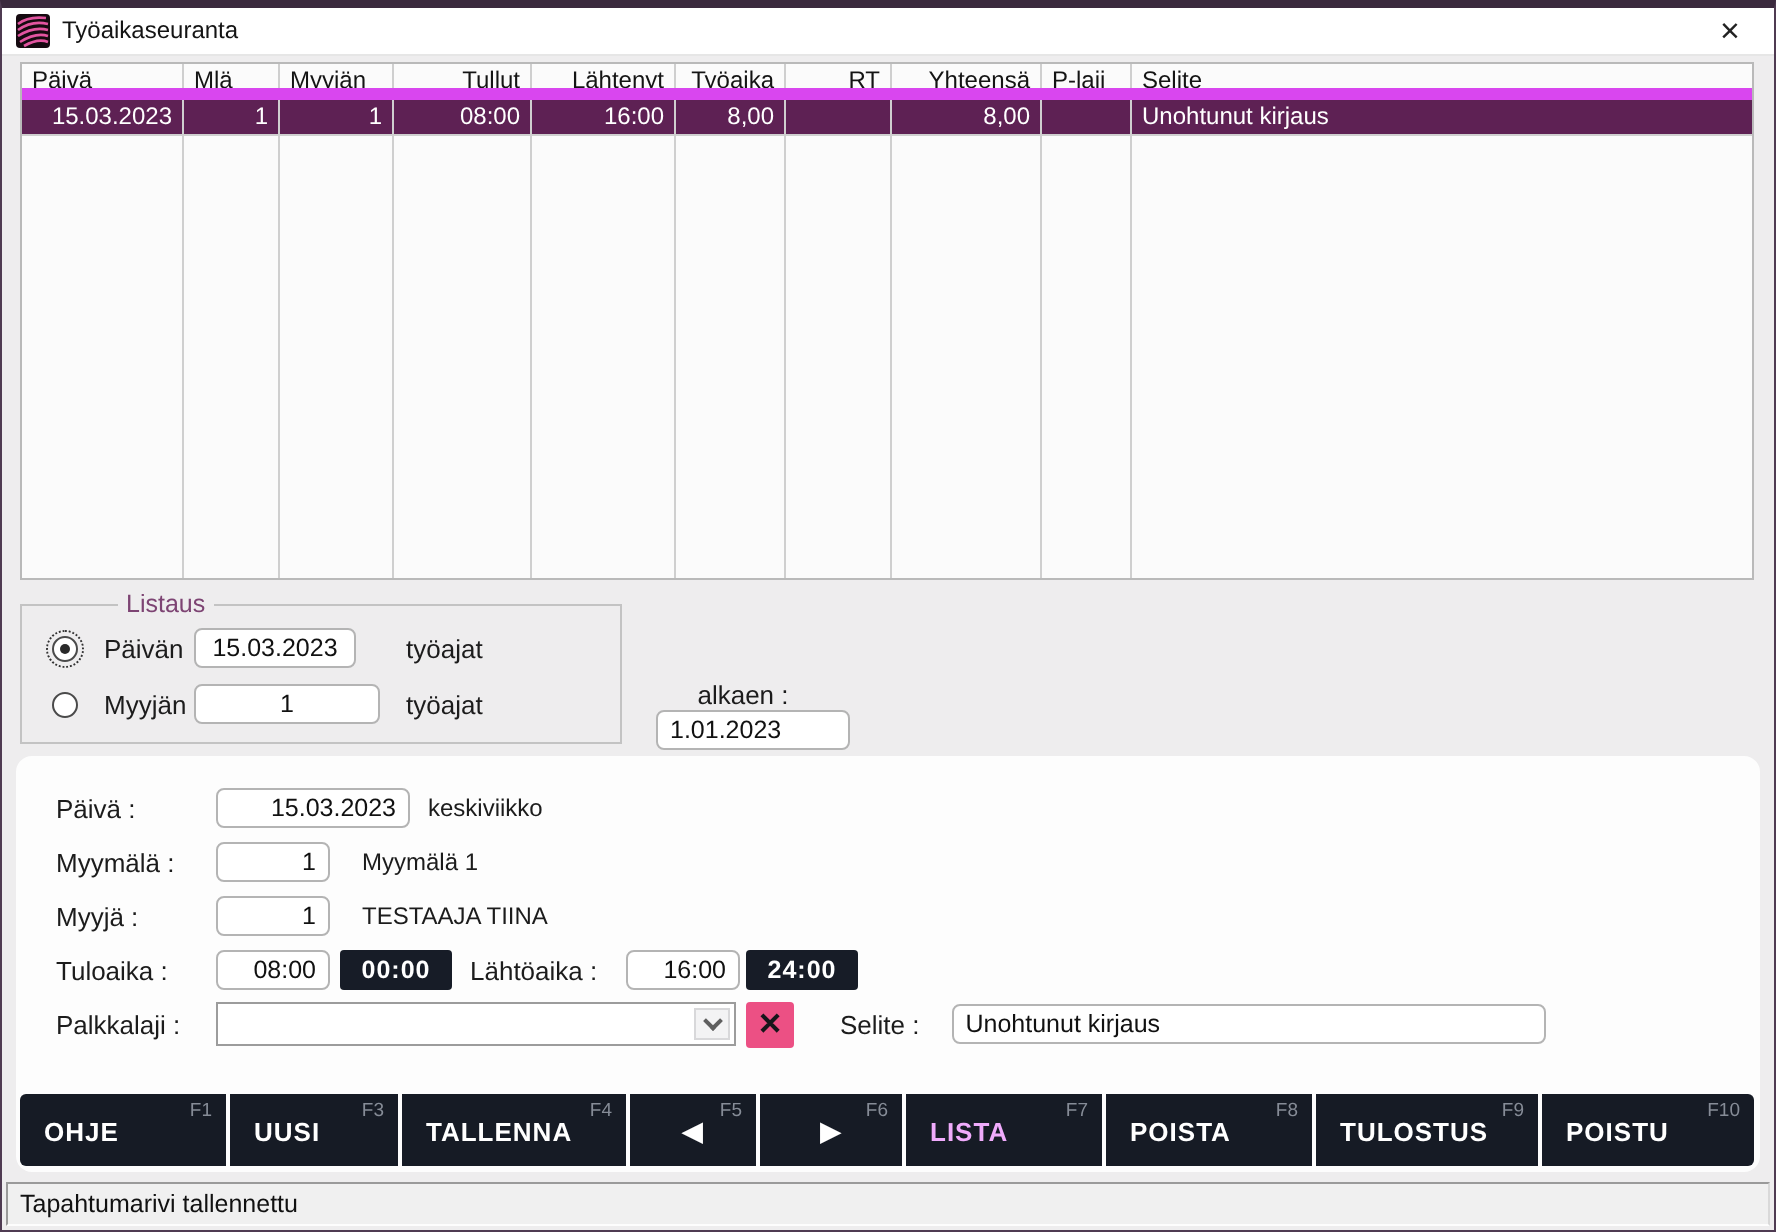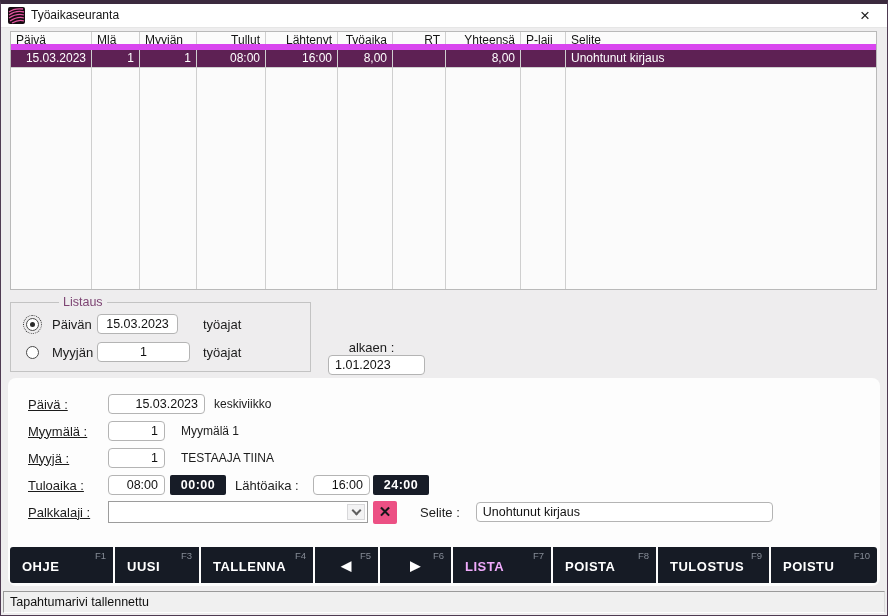--- a/index.html
+++ b/index.html
@@ -79,21 +79,21 @@
   .alkaen-label { font-size:13px; color:#1c1c1c; margin-right:10px; }
 
   
   .panel {
     position: absolute; left: 7px; top: 374px; width: 872px; height: 208px;
     background: #fdfdfd; border-radius: 8px;
   }
   .prow { position: absolute; left: 20px; right: 20px; height: 22px;
           display: flex; align-items: center; }
   .prow1{top:15px}.prow2{top:42px}.prow3{top:69px}.prow4{top:96px}.prow5{top:123px}
-  .flabel { width: 80px; font-size: 13px; color: #1c1c1c; flex: none; text-decoration: underline; }
+  .flabel { width: 80px; font-size: 13px; color: #1c1c1c; flex: none; }
   .ffield {
     background:#fff; border:1px solid #b4b4b4; border-radius:4px; height:20px;
     font-size:12.5px; display:flex; align-items:center; padding:0 6px; color:#111; flex:none;
   }
   .fr { justify-content: flex-end; }
   .w97{width:97px}.w57{width:57px}.w297{width:297px}
   .fsuffix { margin-left: 9px; font-size: 12px; color:#1c1c1c; }
   .badge {
     margin-left:5px; width:56px; height:20px; border-radius:2px; flex:none;
     background:#171c27; color:#fff; font-weight:bold; font-size:12.5px;

